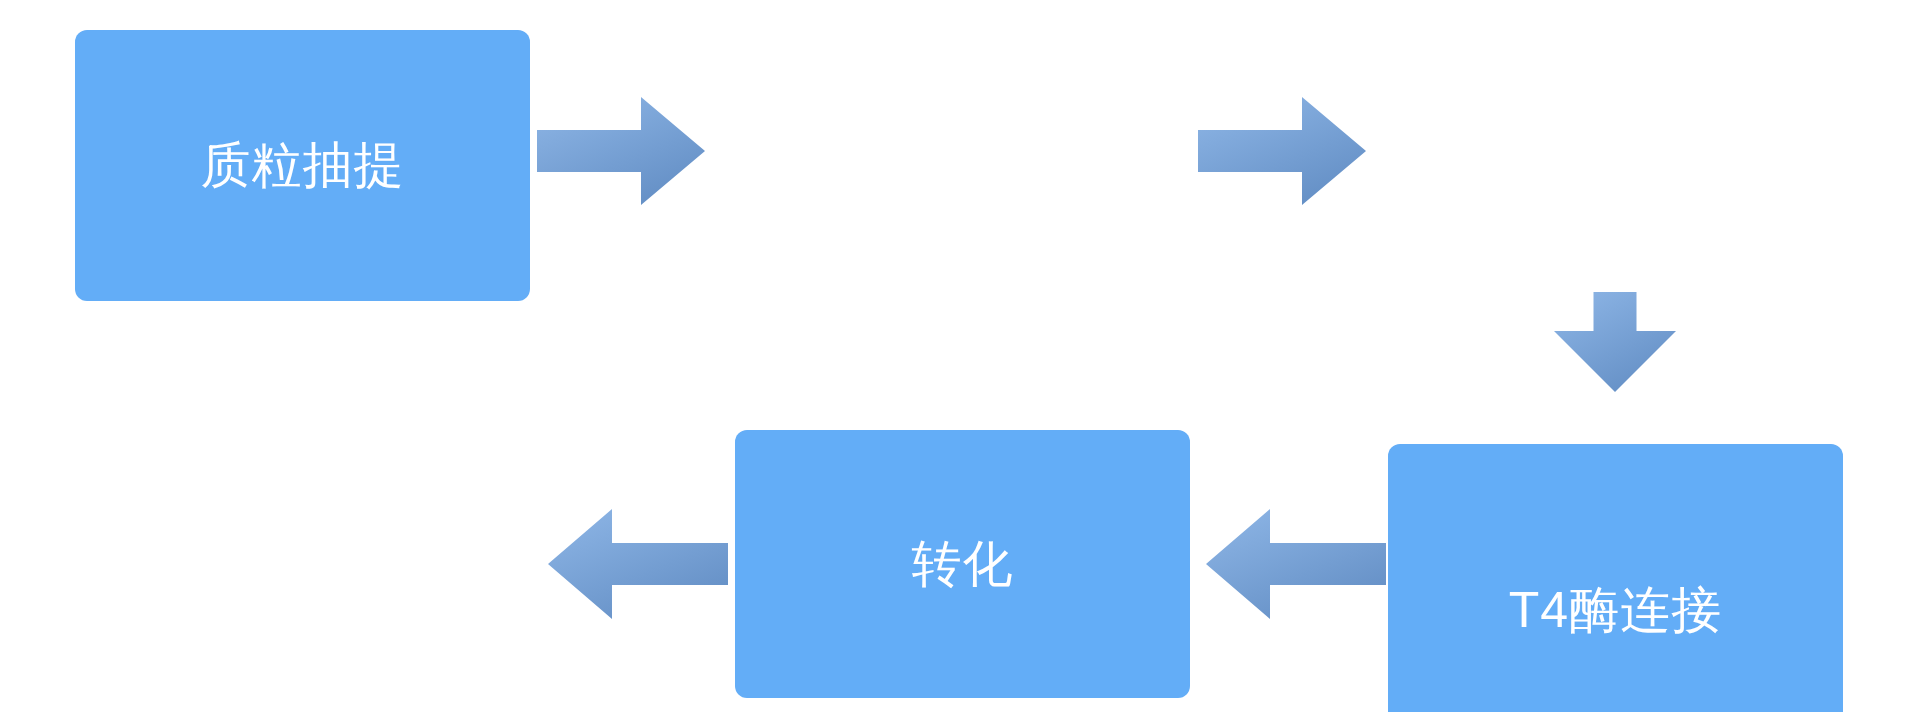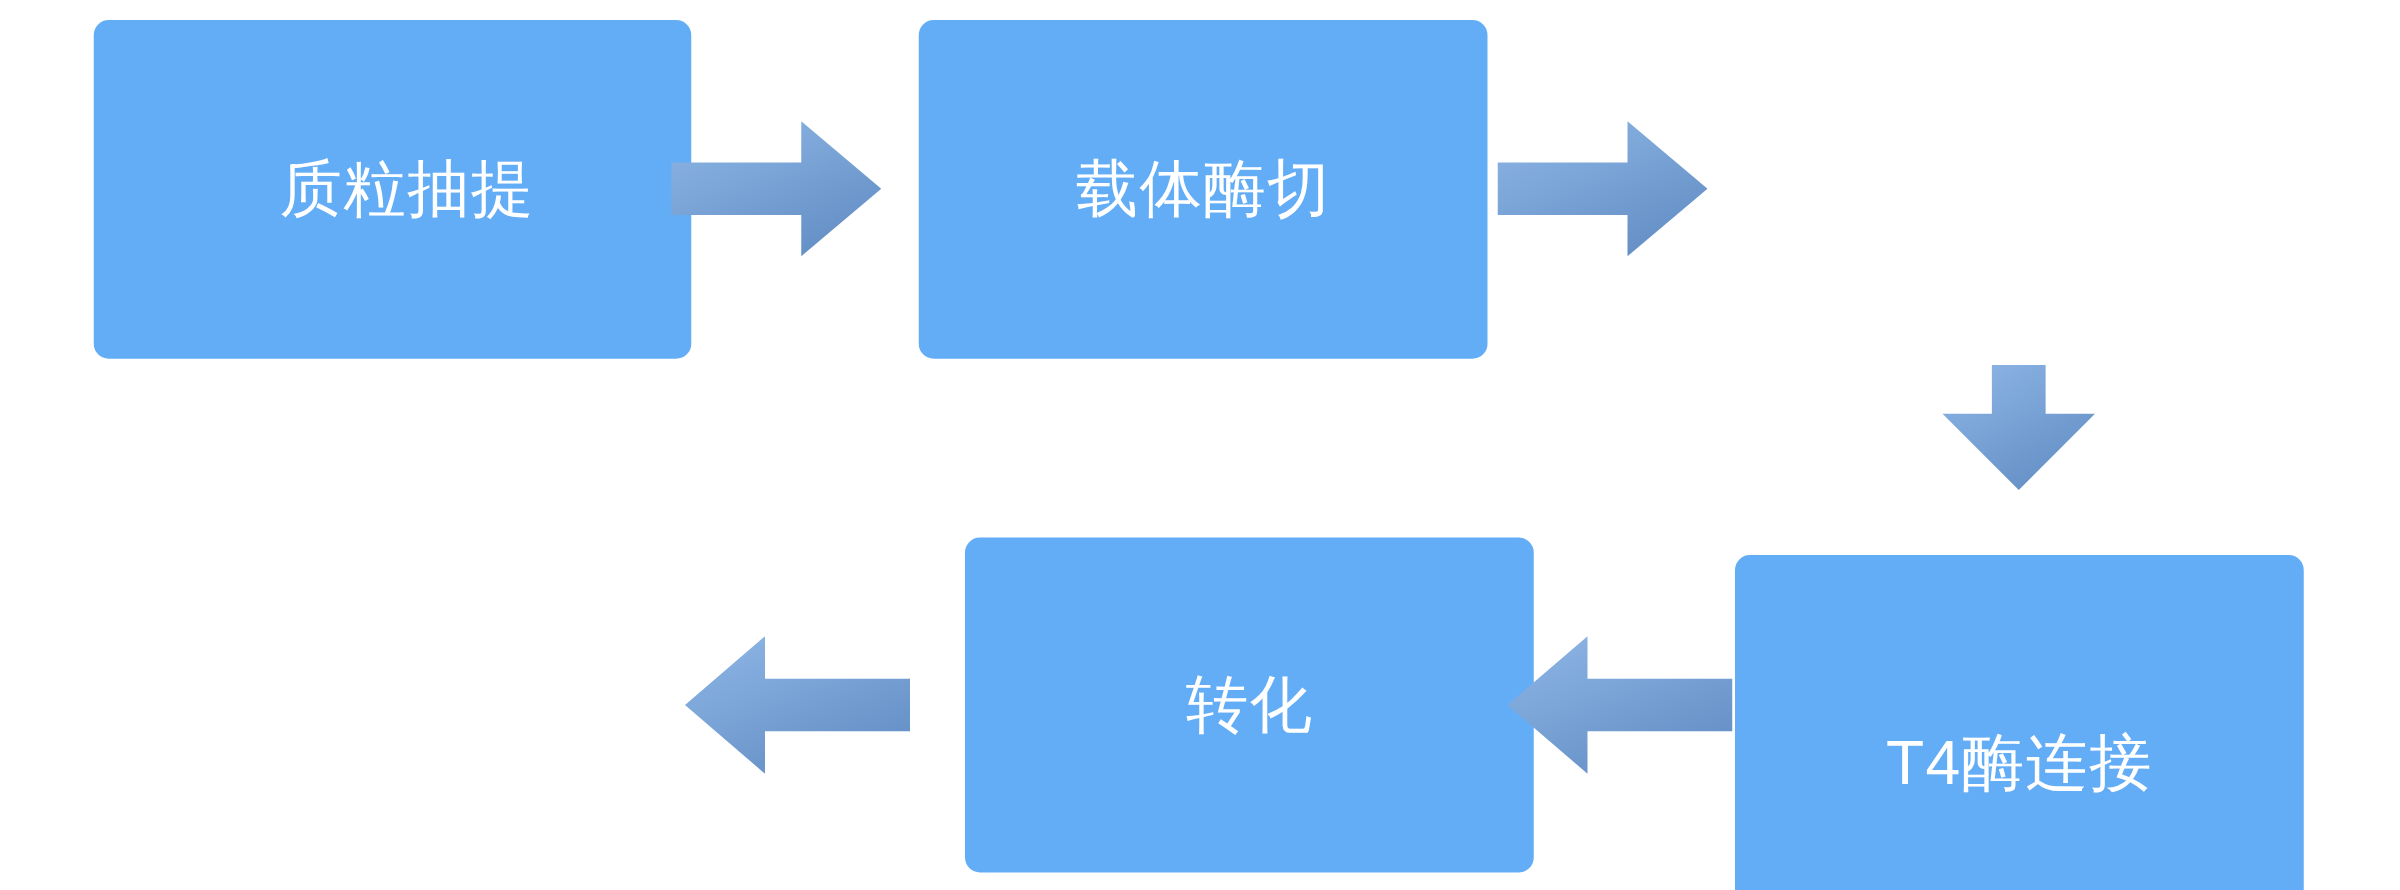--- a/index.html
+++ b/index.html
@@ -49,34 +49,31 @@
 
   <svg class="defs-holder" aria-hidden="true">
     <defs>
       <linearGradient id="arrowGrad" x1="0" y1="0" x2="0.65" y2="1">
         <stop offset="0" stop-color="#8FB7E7"></stop>
         <stop offset="1" stop-color="#6590C6"></stop>
       </linearGradient>
     </defs>
   </svg>
 
-  <div class="node" style="left:75px; top:16px; width:455px; height:271px;padding-left:23px;">
+  <div class="node" style="left:75px; top:30px; width:455px; height:271px;">
     <span>质粒抽提</span>
   </div>
 
-  <div class="node" style="left:735px; top:16px; width:455px; height:271px;">
-    <span>载体酶切</span>
-  </div>
 
 
   <div class="node" style="left:1388px; top:444px; width:455px; height:332px;">
     <span>T4酶连接</span>
   </div>
 
-  <div class="node" style="left:735px; top:430px; width:455px; height:268px;margin-left:37px;">
+  <div class="node" style="left:735px; top:430px; width:455px; height:268px;">
     <span>转化</span>
   </div>
 
 
   <div class="arrow" style="left:537px; top:97px;">
     <svg width="168" height="108" viewBox="0 0 168 108">
       <polygon points="0,33 104,33 104,0 168,54 104,108 104,75 0,75" fill="url(#arrowGrad)"></polygon>
     </svg>
   </div>
 

